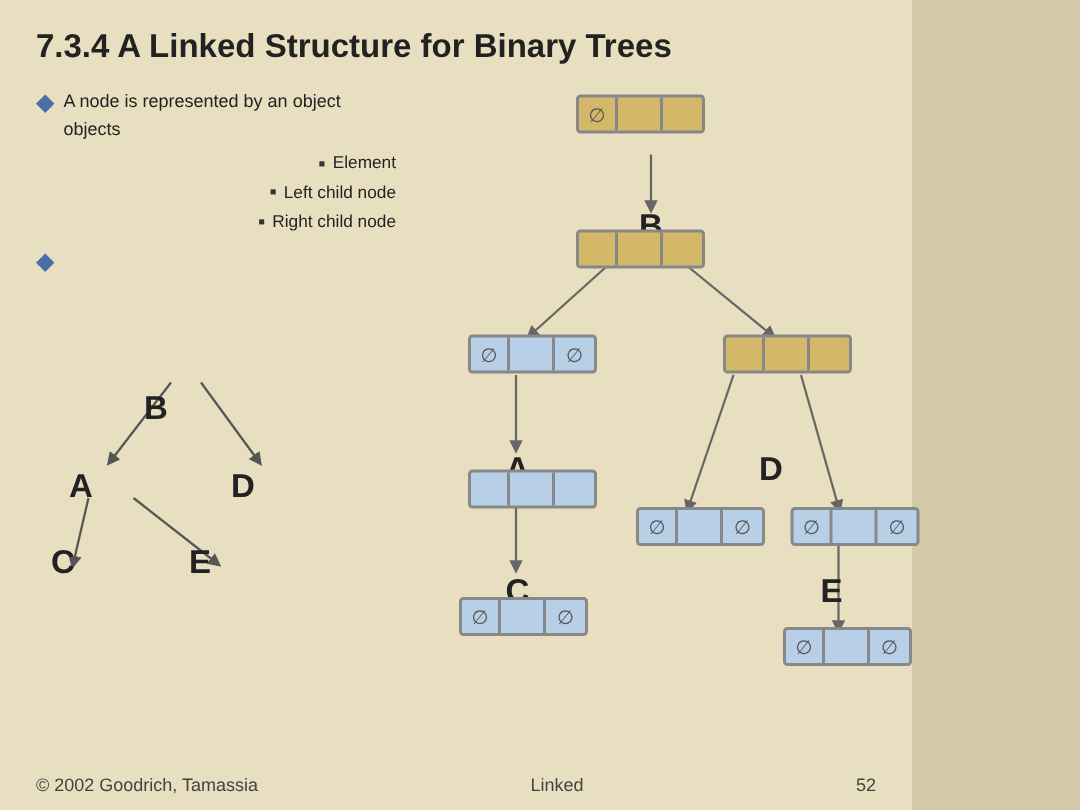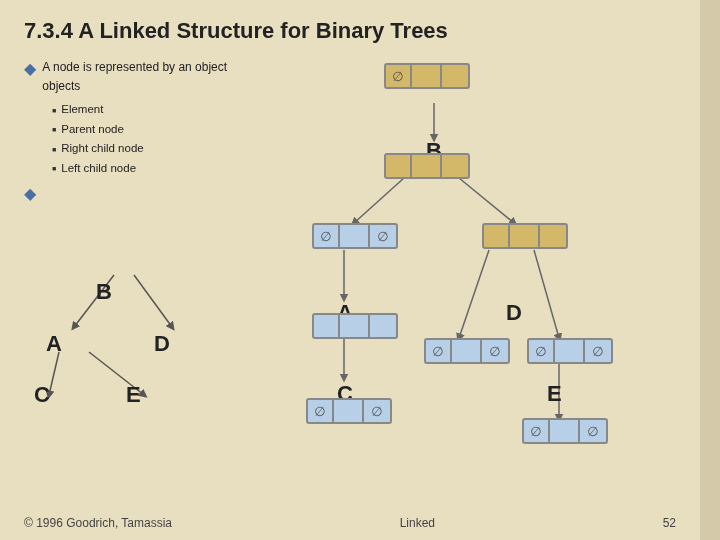--- a/index.html
+++ b/index.html
@@ -6,21 +6,21 @@
     body {
       width: 720px;
       height: 540px;
       background: #d4c9a8;
       font-family: Arial, sans-serif;
       overflow: hidden;
       position: relative;
     }
 
     .slide {
-      width: 700px;
+      width: 608px;
       height: 540px;
       background: #e8dfc0;
       position: relative;
       padding: 18px 24px;
     }
 
     .title {
       font-size: 22px;
       font-weight: bold;
       color: #222;
@@ -68,20 +68,21 @@
       content: '■';
       font-size: 7px;
       margin-right: 5px;
       vertical-align: middle;
       color: #333;
     }
 
     .sub-bullets li {
       font-size: 11.5px;
       margin-bottom: 1px;
+      text-align: right;
     }
 
     
     .diagram-area {
       flex: 1;
       position: relative;
     }
 
     .footer {
       position: absolute;
@@ -103,23 +104,22 @@
   <div class="content-area">
 
     <div class="left-panel">
       <div class="bullet-section">
         <div class="bullet-main">
           <span class="diamond">◆</span>
           <span>A node is represented by an object objects</span>
         </div>
         <ul class="sub-bullets">
           <li>Element</li>
-          <li>Parent node</li>
+          <li>Left child node</li>
           <li>Right child node</li>
-          <li>Left child node</li>
         </ul>
         <div class="bullet-main" style="margin-top:6px;">
           <span class="diamond">◆</span>
         </div>
       </div>
 
       <div style="position:relative; width:220px; height:250px; margin-top: 20px;">
         <svg style="position:absolute;top:0;left:0;width:100%;height:100%;overflow:visible;">
 
           <line x1="90" y1="48" x2="50" y2="100" stroke="#555" stroke-width="1.5" marker-end="url(#arr)"></line>
@@ -232,17 +232,17 @@
       <div style="position:absolute;left:258px;top:360px;display:flex;align-items:center;border:2px solid #888;border-radius:3px;background:#b8cfe8;height:26px;">
         <div style="width:26px;height:100%;border-right:2px solid #888;display:flex;align-items:center;justify-content:center;font-size:13px;color:#555;">∅</div>
         <div style="width:30px;height:100%;border-right:2px solid #888;display:flex;align-items:center;justify-content:center;font-size:11px;"></div>
         <div style="width:26px;height:100%;display:flex;align-items:center;justify-content:center;font-size:13px;color:#555;">∅</div>
       </div>
 
     </div>
   </div>
 
   <div class="footer">
-    <span>© 1996 Goodrich, Tamassia</span>
+    <span>© 2002 Goodrich, Tamassia</span>
     <span>Linked</span>
     <span>52</span>
   </div>
 </div>
 
 </body></html>

